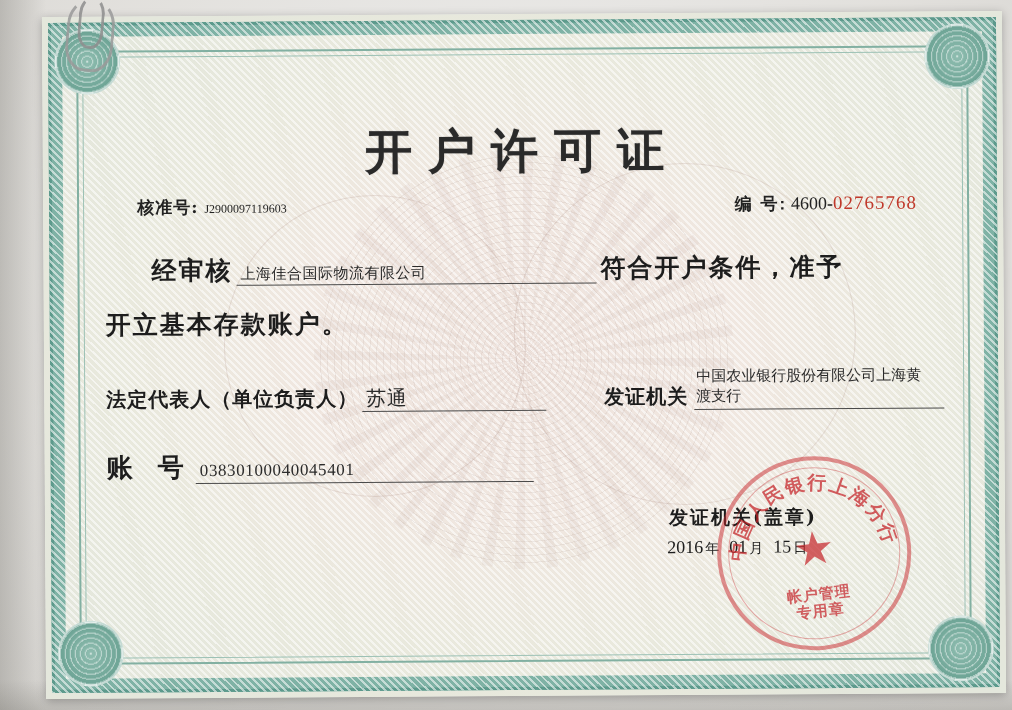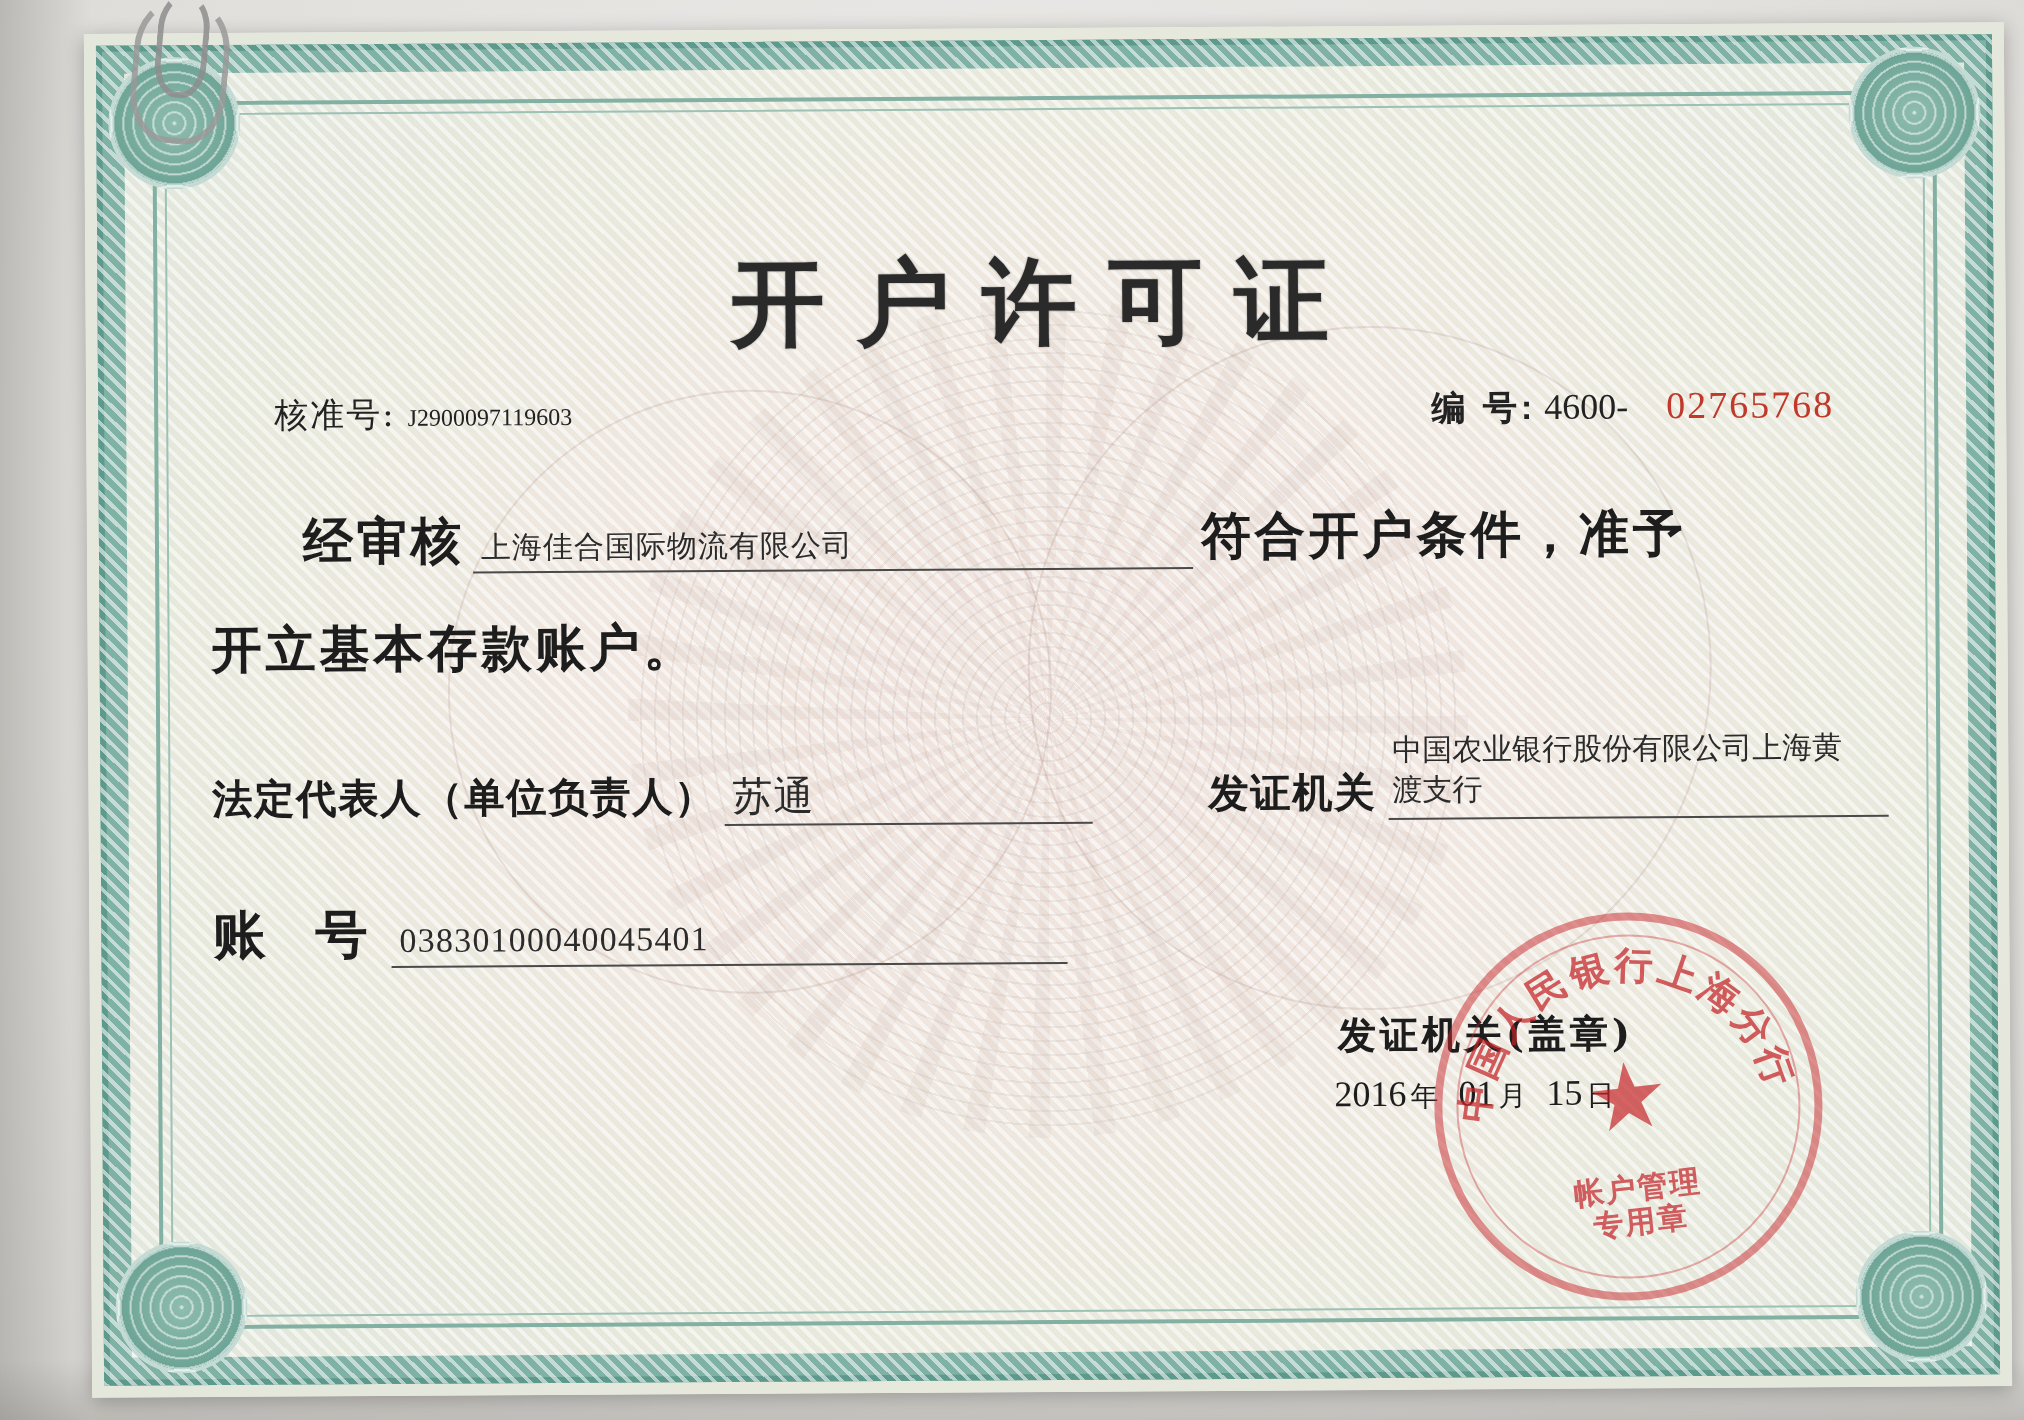--- a/index.html
+++ b/index.html
@@ -160,21 +160,21 @@
     font-size: 17px;
     color: #222;
   }
   .approval {
     position: absolute;
     left: 0;
     top: 0;
     white-space: nowrap;
   }
   .approval .lbl {
-    font-weight: normal;
+    font-weight: bold;
     font-family: "DejaVu Serif", serif;
     letter-spacing: 1px;
   }
   .approval .val {
     font-family: "Liberation Serif", serif;
     font-size: 12px;
     margin-left: 6px;
   }
   .serial {
     position: absolute;
@@ -190,21 +190,21 @@
   .serial .prefix {
     font-family: "Liberation Serif", serif;
     font-size: 18px;
     margin-left: 4px;
   }
   .serial .red {
     font-family: "Liberation Serif", serif;
     font-size: 19px;
     color: #c0392b;
     letter-spacing: 1px;
-    margin-left: 19px;
+    margin-left: 0;
   }
 
   
   .para-line1 {
     position: absolute;
     top: 186px;
     left: 56px;
     right: 10px;
     height: 40px;
     font-family: "DejaVu Serif", serif;

